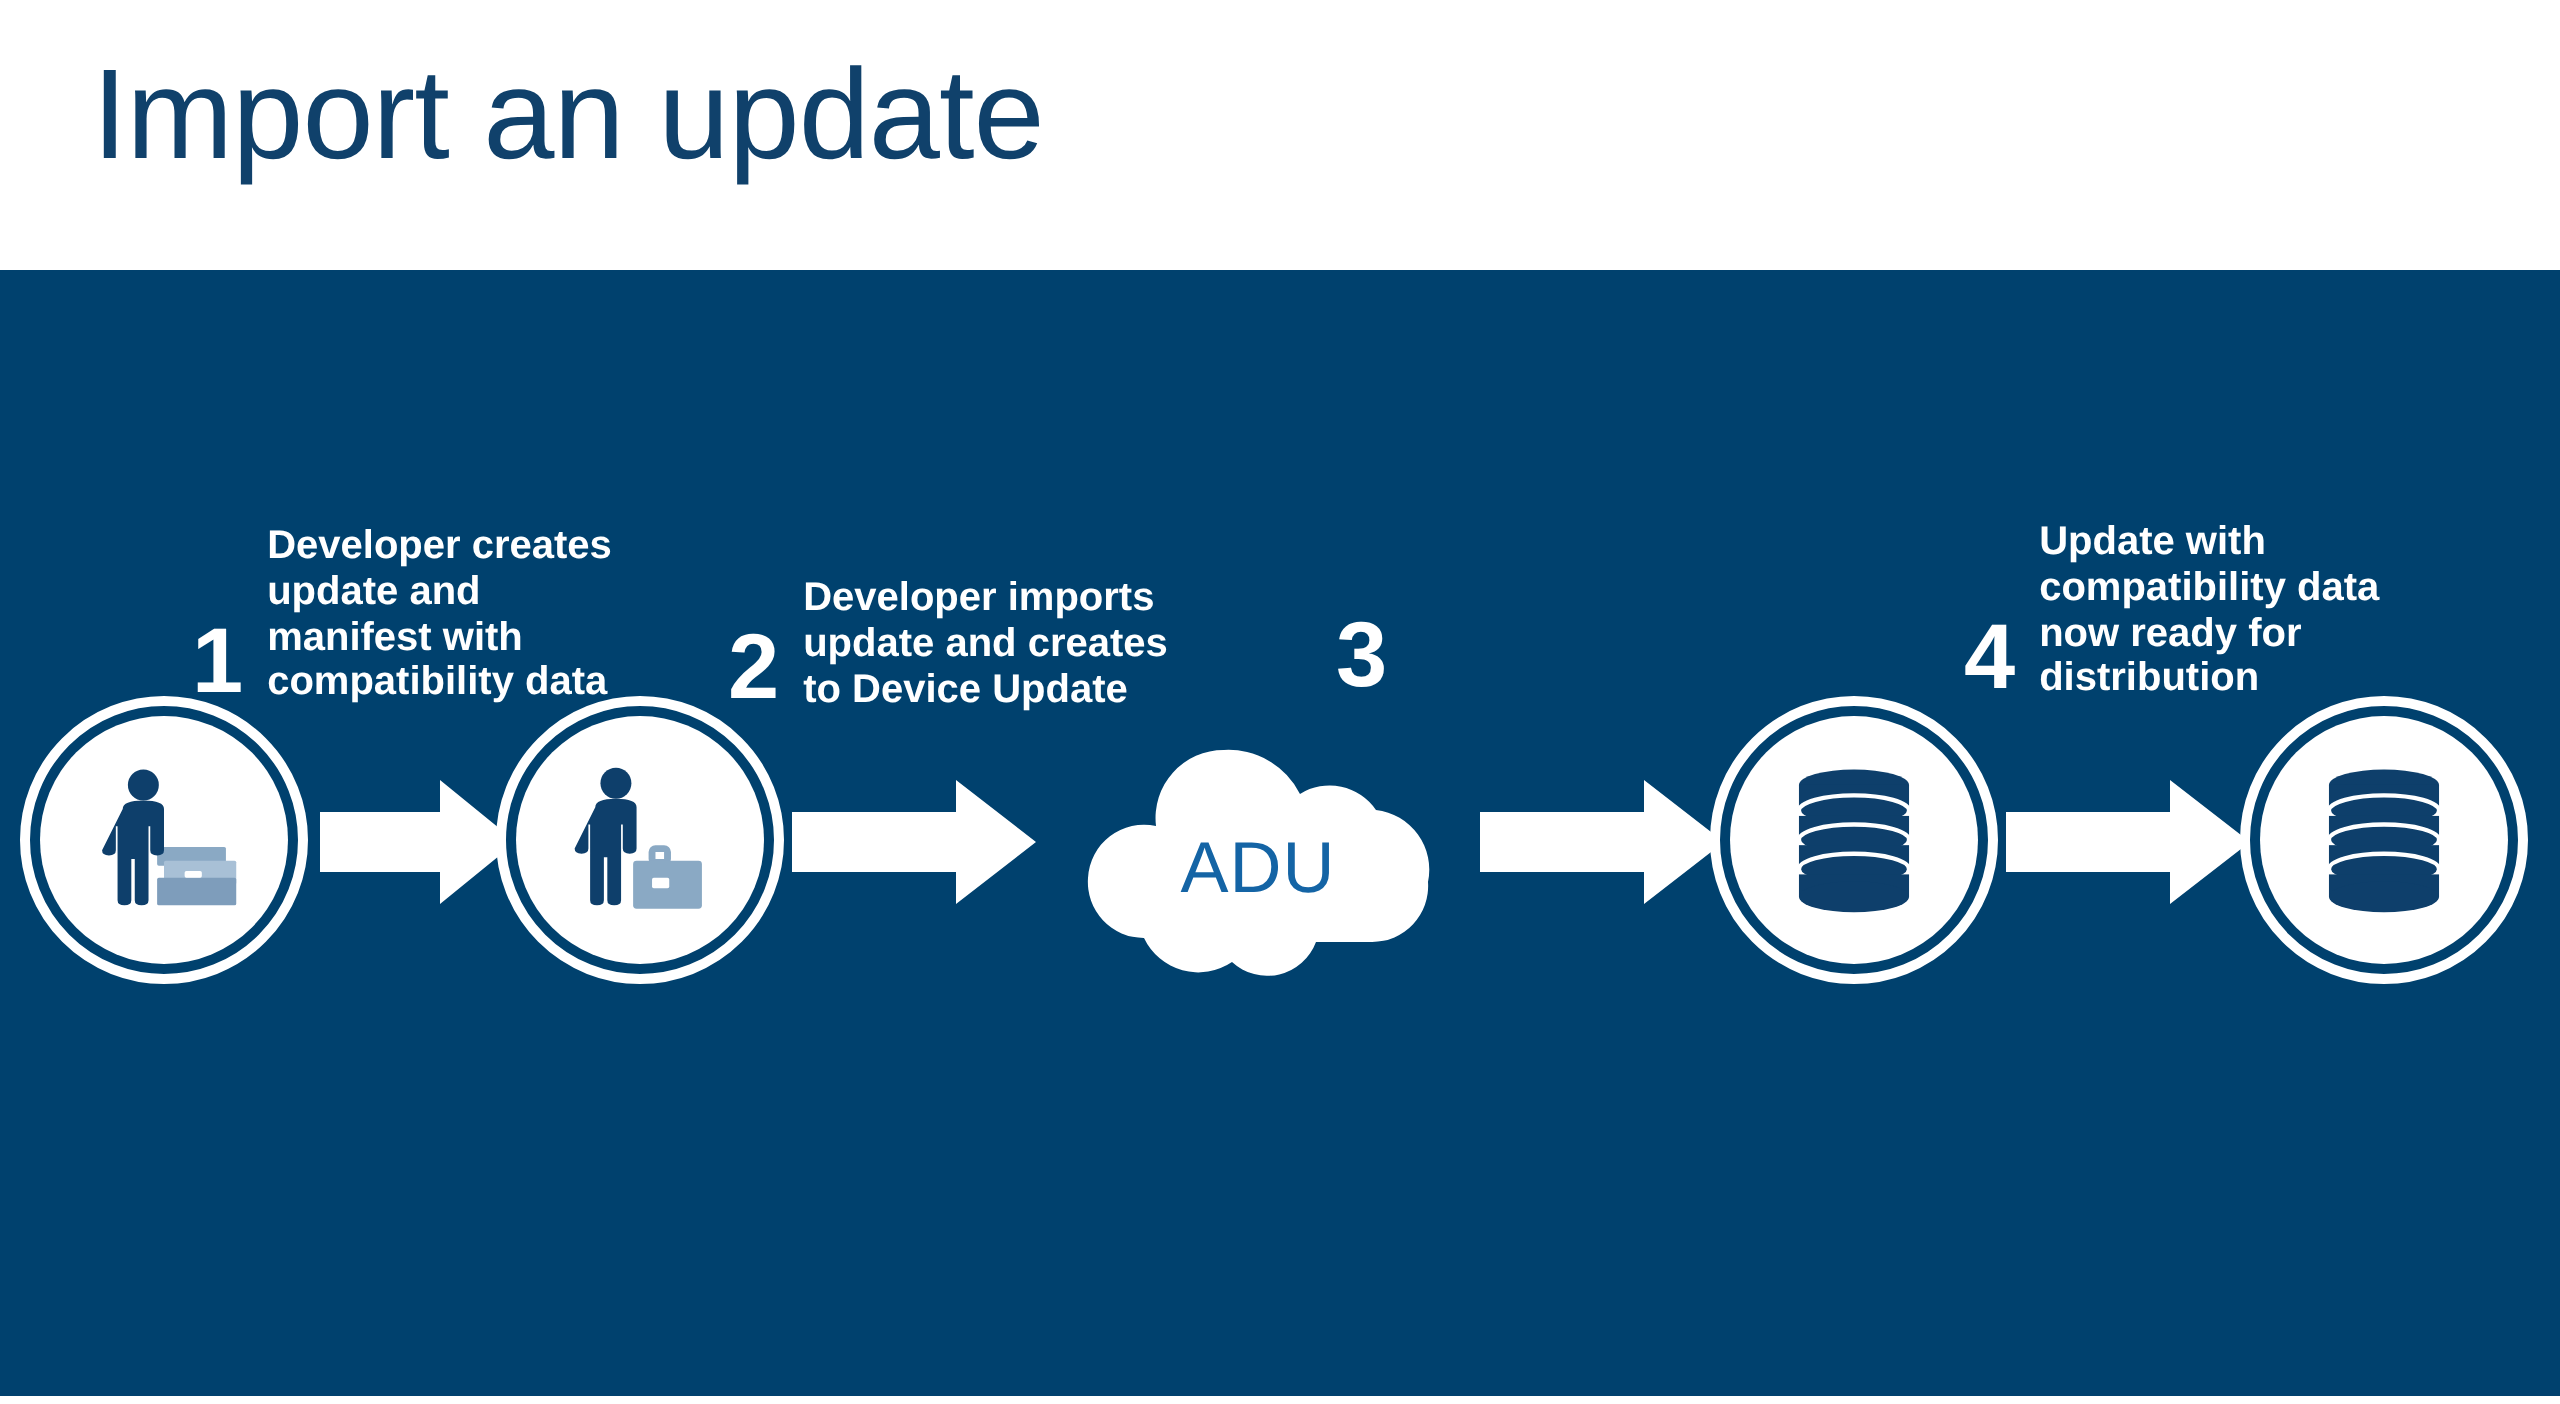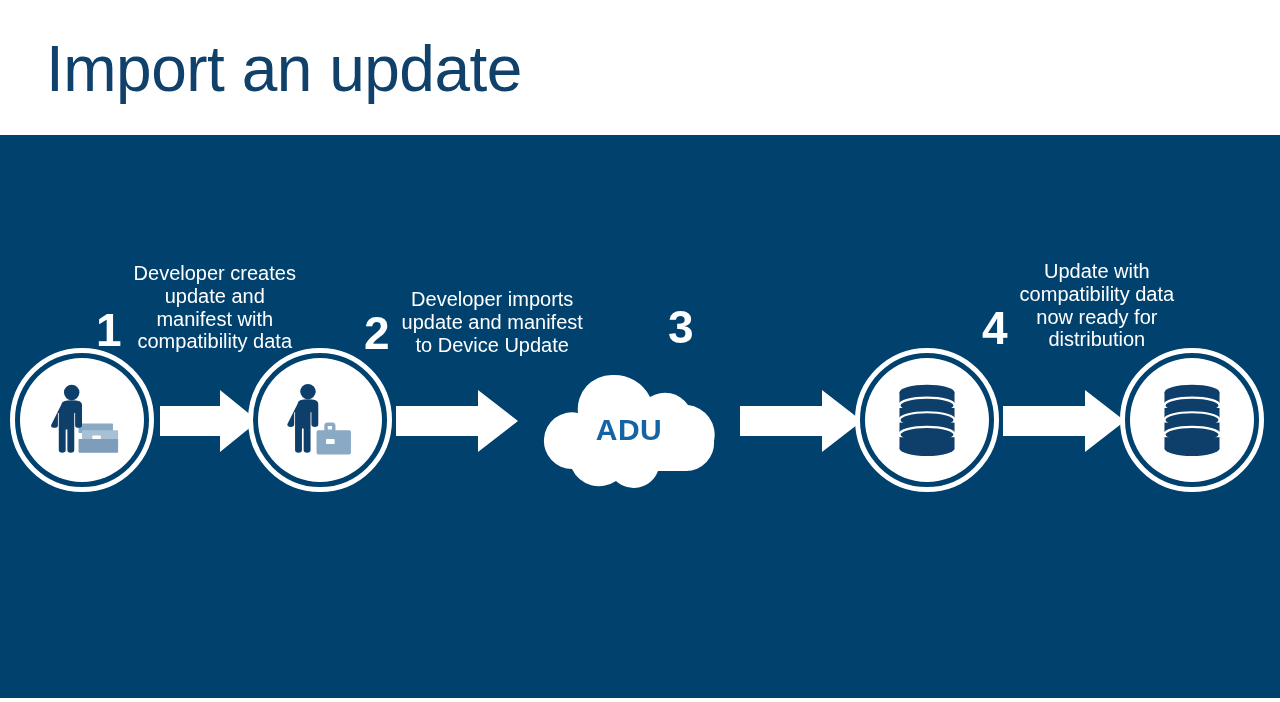--- a/index.html
+++ b/index.html
@@ -7,21 +7,21 @@
   html, body {
     width:1280px; height:702px;
     overflow:hidden;
     background:#ffffff;
     font-family:"Liberation Sans", sans-serif;
   }
   .slide { position:relative; width:1280px; height:702px; background:#ffffff; }
 
   
   .title-band {
-    position:absolute; left:0; top:12px; width:1272px; height:135px;
+    position:absolute; left:0; top:0; width:1272px; height:135px;
     background:#ffffff;
   }
   .slide-title {
     position:absolute; left:46px; top:22px;
     font-size:64px; font-weight:300; letter-spacing:-0.5px;
     color:#10416b; line-height:1.1; white-space:nowrap;
   }
 
   
   .body-panel {
@@ -33,23 +33,22 @@
     background:#ffffff;
   }
 
   
   .step { position:absolute; display:flex; align-items:flex-end; }
   .step-num {
     color:#ffffff; font-size:46px; font-weight:bold; line-height:1;
     margin-right:12px; flex:0 0 auto;
   }
   .step-text {
-    color:#ffffff; font-size:20px; font-weight:400; line-height:1.14;
+    color:#ffffff; font-size:20px; font-weight:700; line-height:1.14;
     white-space:pre-line;
-    text-align:center;
   }
 
   #step1 { left:96px;  top:262px; }
   #step2 { left:364px; top:288px; }
   #step3 { left:668px; top:304px; }
   #step4 { left:982px; top:260px; }
 
   
   .circle-node {
     position:absolute; width:144px; height:144px; border-radius:50%;
@@ -74,21 +73,21 @@
   #arrow2 { left:396px;  top:390px; width:122px; height:62px; }
   #arrow3 { left:740px;  top:390px; width:122px; height:62px; }
   #arrow4 { left:1003px; top:390px; width:122px; height:62px; }
 
   
   #cloud-node {
     position:absolute; left:516px; top:355px; width:226px; height:135px;
   }
   .cloud-label {
     position:absolute; left:0; top:58px; width:226px; text-align:center;
-    font-size:30px; font-weight:bold; color:#1464a5; letter-spacing:0.5px;
+    font-size:36px; font-weight:normal; color:#1464a5; letter-spacing:0.5px;
   }
 </style>
 </head>
 <body>
 
 <div class="slide">
 
   <div class="title-band">
     <div class="slide-title">Import an update</div>
   </div>
@@ -100,21 +99,21 @@
     <div class="step-num">1</div>
     <div class="step-text">Developer creates
 update and
 manifest with
 compatibility data</div>
   </div>
 
   <div class="step" id="step2">
     <div class="step-num">2</div>
     <div class="step-text">Developer imports
-update and manifest
+update and creates
 to Device Update</div>
   </div>
 
   <div class="step" id="step3">
     <div class="step-num">3</div>
   </div>
 
   <div class="step" id="step4">
     <div class="step-num">4</div>
     <div class="step-text">Update with

